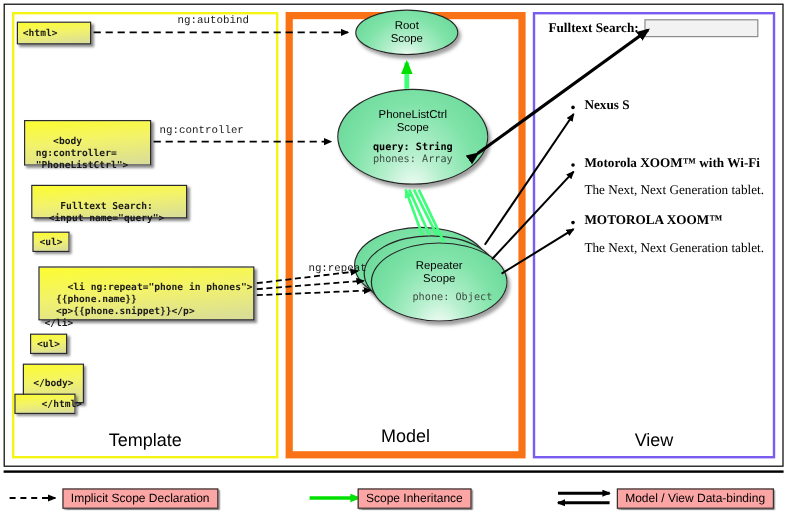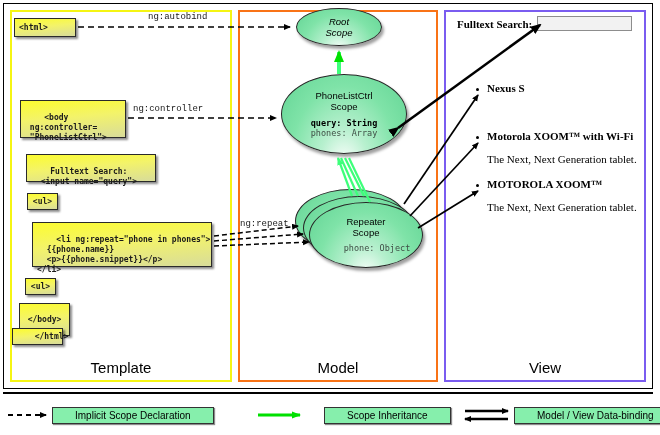--- a/index.html
+++ b/index.html
@@ -9,21 +9,21 @@
   #root{position:relative;width:660px;height:435px;}
 
   
   .diagram{position:absolute;left:3px;top:3px;width:650px;height:386px;
            border:1px solid #000;background:#fff;box-sizing:border-box;}
 
   
   .panel{position:absolute;top:6px;height:372px;box-sizing:border-box;
          background:#fff;}
   .panel.template{left:6px;width:222px;border:2px solid #f5f513;}
-  .panel.model{left:234px;width:200px;border:2px solid #f97316;}
+  .panel.model{left:234px;width:200px;border:6px solid #f97316;}
   .panel.view{left:440px;width:202px;border:2px solid #7a5cf0;}
 
   .panel-label{position:absolute;bottom:4px;left:0;right:0;text-align:center;
                font-size:15px;color:#000;font-family:"Liberation Sans",sans-serif;}
 
   
   .codebox{position:absolute;box-sizing:border-box;
            border:1.5px solid #2a2a2a;
            background:linear-gradient(175deg,#fcfc30 0%,#f3f36a 45%,#d8dc9a 100%);
            box-shadow:2px 2px 2px rgba(0,0,0,.45);
@@ -57,22 +57,22 @@
 
   .bullet{position:absolute;width:3px;height:3px;border-radius:50%;background:#000;}
 
   
   svg.overlay{position:absolute;left:0;top:0;width:660px;height:435px;
               pointer-events:none;}
 
   
   .legend{position:absolute;left:0;top:396px;width:660px;height:39px;}
   .legend-box{position:absolute;box-sizing:border-box;border:1.5px solid #333;
-              background:#86efac;box-shadow:1px 1px 1px rgba(0,0,0,.45);
-              font-size:10px;color:#000;padding:2px 22px;white-space:nowrap;
+              background:#fca5a5;box-shadow:1px 1px 1px rgba(0,0,0,.45);
+              font-size:10px;color:#000;padding:2px 6px;white-space:nowrap;
               font-family:"Liberation Sans",sans-serif;}
   .topbar{position:absolute;left:3px;top:392px;width:650px;height:2px;background:#000;}
 </style>
 </head>
 <body>
 
 <div id="root">
 
   <div class="diagram">
 
@@ -133,28 +133,28 @@
     <div class="ell-prop g" style="margin-top:5px;padding-left:22px;">phone: Object</div>
   </div>
 
   <div class="ellipse" style="left:281px;top:74px;width:126px;height:80px;">
     <div class="ell-title" style="white-space:pre-line;">PhoneListCtrl
 Scope</div>
     <div class="ell-prop b" style="margin-top:6px;">query: String</div>
     <div class="ell-prop g">phones: Array</div>
   </div>
 
-  <div class="ellipse" style="left:296px;top:8px;width:86px;height:38px;font-style:italic;">
+  <div class="ellipse" style="left:296px;top:8px;width:86px;height:38px;">
     <div class="ell-title" style="white-space:pre-line;">Root
 Scope</div>
   </div>
 
   <div class="edge-label" style="left:148px;top:12px;">ng:autobind</div>
   <div class="edge-label" style="left:133px;top:104px;">ng:controller</div>
-  <div class="edge-label" style="left:240px;top:219px;">ng:repeat</div>
+  <div class="edge-label" style="left:240px;top:219px;padding-left:17px;">ng:repeat</div>
 
   <div class="view-row" style="left:457px;top:18px;">Fulltext Search:</div>
   <input class="view-input" style="left: 537px; top: 16px; width: 95px; height: 15px;" value="" placeholder="">
 
   <div class="bullet" style="left:476px;top:88px;"></div>
   <div class="view-row" style="left:487px;top:82px;">Nexus S</div>
 
   <div class="bullet" style="left:476px;top:136px;"></div>
   <div class="view-row" style="left:487px;top:130px;">Motorola XOOM™  with Wi-Fi</div>
   <div class="view-row" style="left:487px;top:153px;font-weight:normal;">The Next, Next Generation tablet.</div>
@@ -227,17 +227,17 @@
           <path d="M0,0 L9,3.6 L0,7.2 z" fill="#00e000"></path>
         </marker>
       </defs>
       <line x1="8" y1="19" x2="46" y2="19" stroke="#000" stroke-width="1.8" stroke-dasharray="5,4" marker-end="url(#lgBlack)"></line>
       <line x1="258" y1="19" x2="300" y2="19" stroke="#00e000" stroke-width="3" marker-end="url(#lgGreen)"></line>
       <line x1="465" y1="15" x2="508" y2="15" stroke="#000" stroke-width="2.4" marker-end="url(#lgBlack)"></line>
       <line x1="508" y1="23" x2="465" y2="23" stroke="#000" stroke-width="2.4" marker-end="url(#lgBlack)"></line>
     </svg>
 
     <div class="legend-box" style="left:52px;top:11px;">Implicit Scope Declaration</div>
-    <div class="legend-box" style="left:324px;top:11px;">Scope Inheritance</div>
+    <div class="legend-box" style="left:298px;top:11px;">Scope Inheritance</div>
     <div class="legend-box" style="left:514px;top:11px;">Model / View Data-binding</div>
   </div>
 
 </div>
 
 </body></html>

